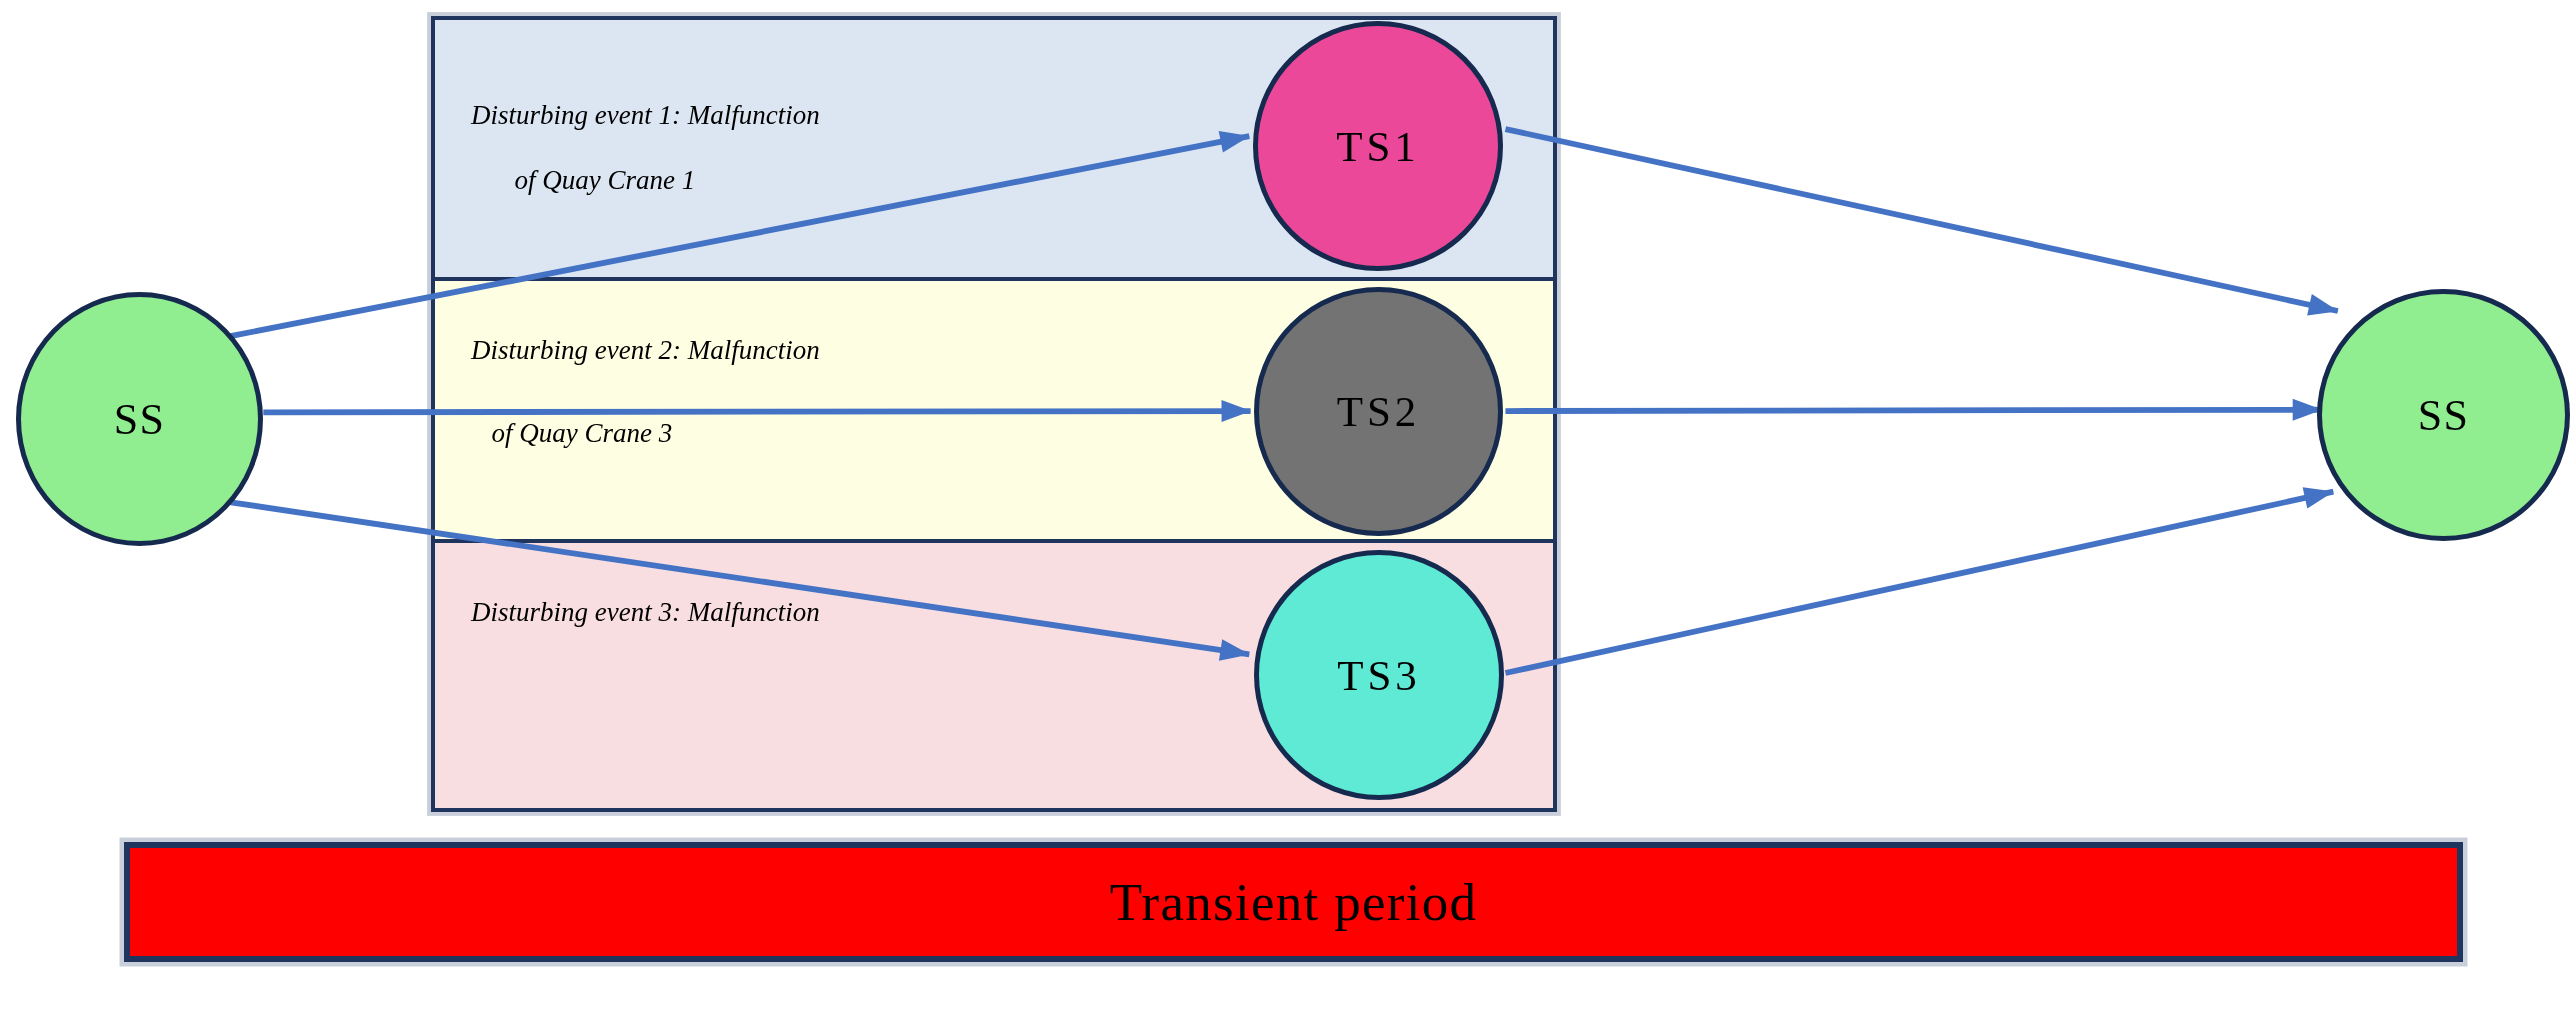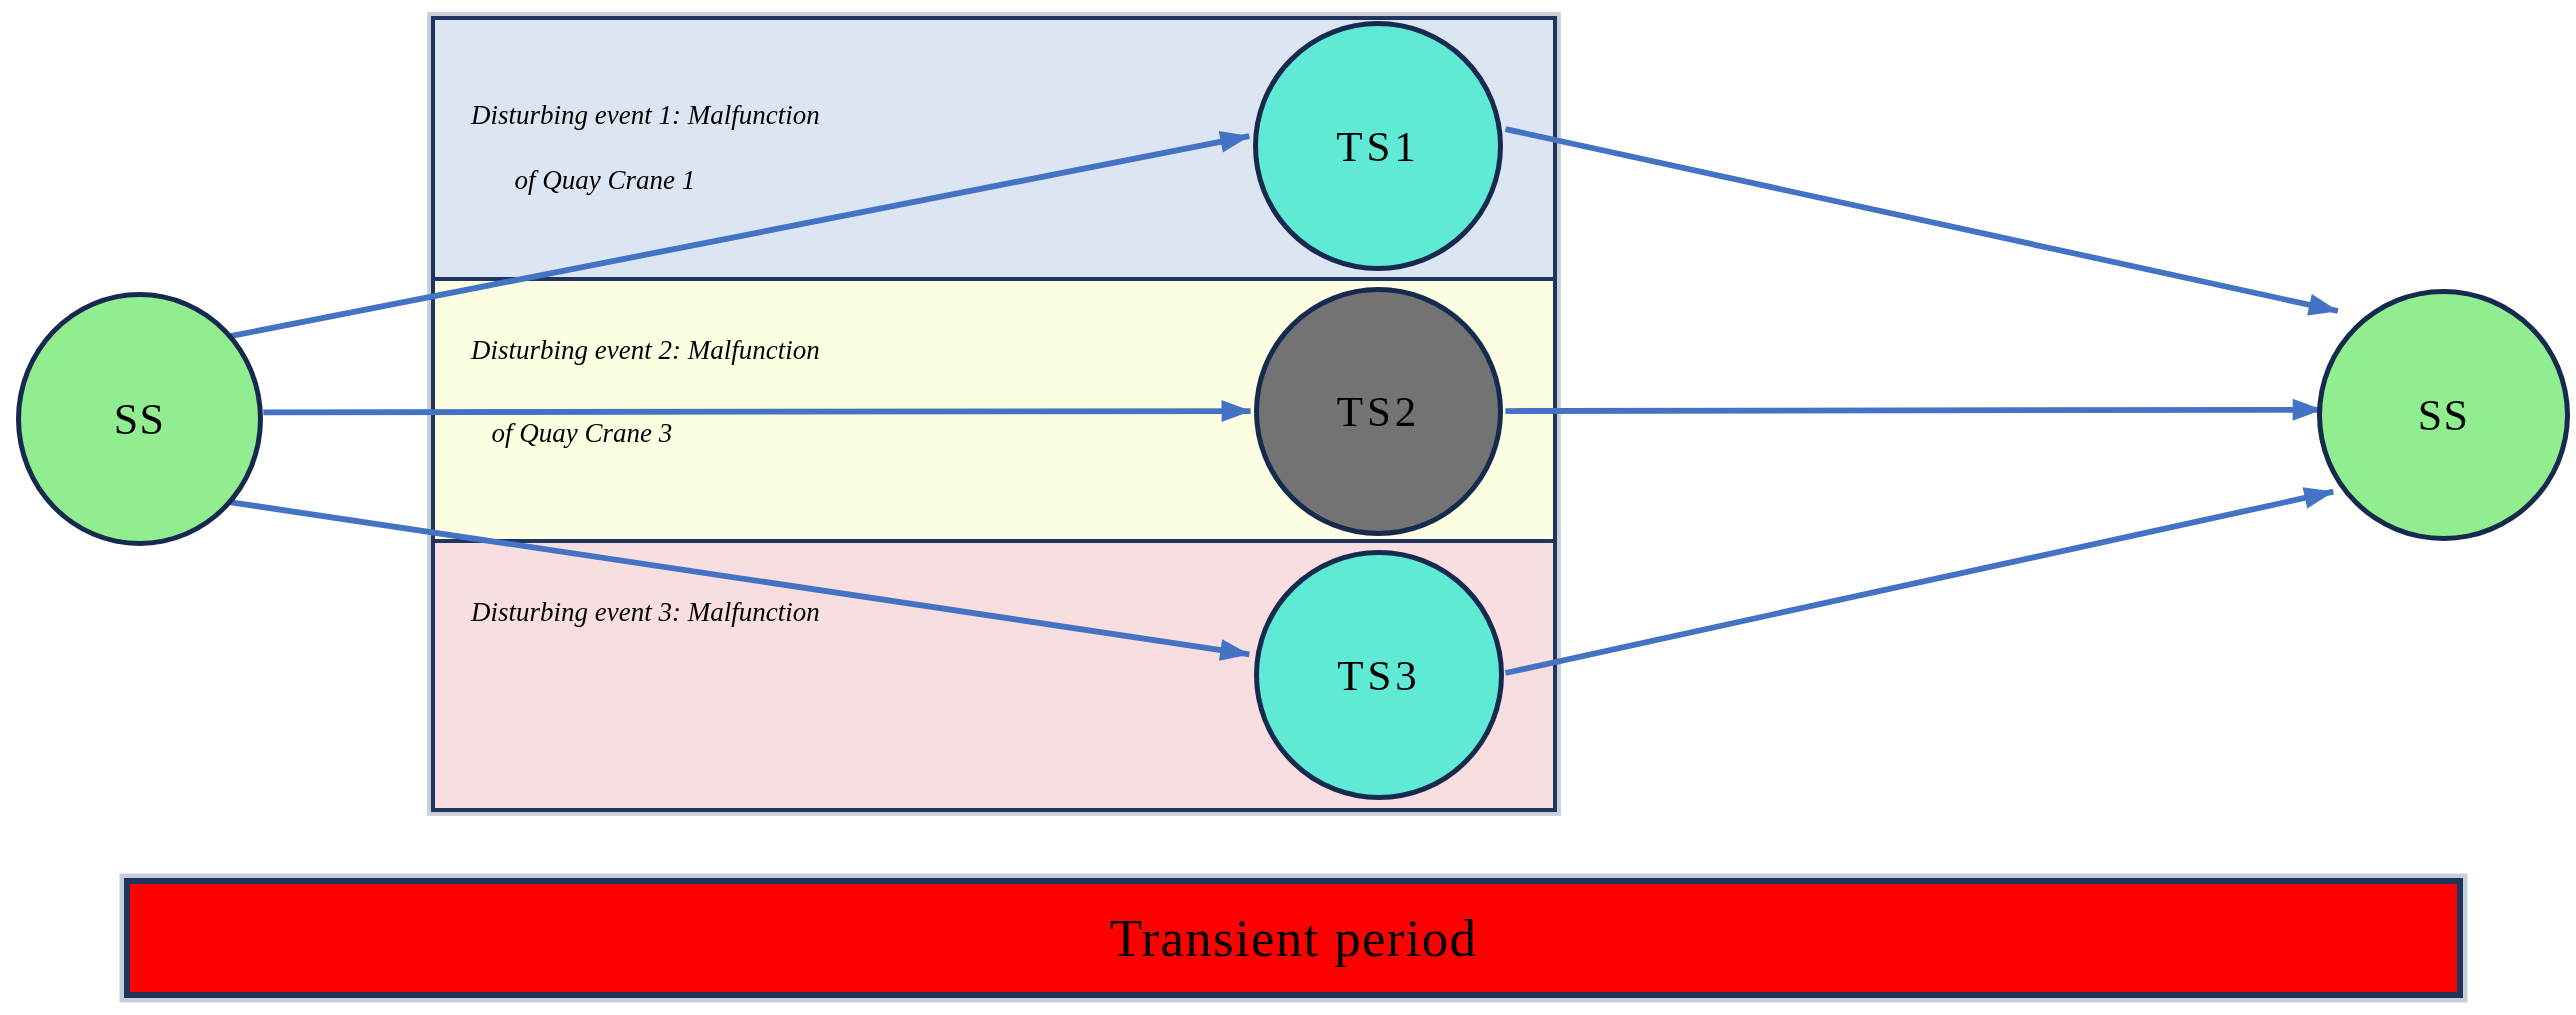--- a/index.html
+++ b/index.html
@@ -78,21 +78,21 @@
     letter-spacing: 1.3px;
   }
   .node-label-ts {
     font-size: 43px;
     letter-spacing: 3.9px;
   }
 
   
   #transient-bar {
     position: absolute;
-    left: 124px; top: 878px;
+    left: 124px; top: 842px;
     width: 2339px; height: 120px;
     box-sizing: border-box;
     border: 6.5px solid #20355e;
     box-shadow: 0 0 0 4.5px #c9cfda;
     display: flex;
     align-items: center;
     justify-content: center;
     z-index: 4;
   }
   #transient-bar .bar-text {
@@ -138,21 +138,21 @@
       <line x1="2333" y1="200" x2="3623" y2="482" marker-end="url(#arrowhead)"></line>
       <line x1="2333" y1="637" x2="3598" y2="635" marker-end="url(#arrowhead)"></line>
       <line x1="2333" y1="1043" x2="3616" y2="762" marker-end="url(#arrowhead)"></line>
     </g>
   </svg>
 
   <div class="node" id="node-ss-left" style="background-color: rgb(144, 238, 144);">
     <span class="node-label-ss">SS</span>
   </div>
 
-  <div class="node" id="node-ts1" style="background-color: #5eead4;">
+  <div class="node" id="node-ts1" style="background-color: #ec4899;">
     <span class="node-label-ts">TS1</span>
   </div>
 
   <div class="node" id="node-ts2" style="background-color: #737373;">
     <span class="node-label-ts">TS2</span>
   </div>
 
   <div class="node" id="node-ts3" style="background-color: #5eead4; text-align: right;">
     <span class="node-label-ts">TS3</span>
   </div>

